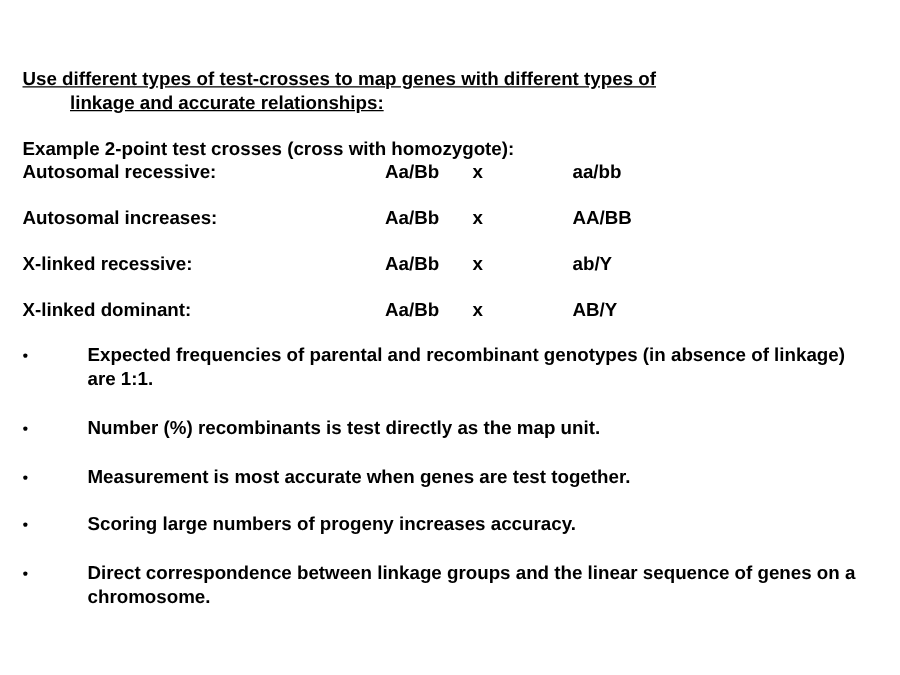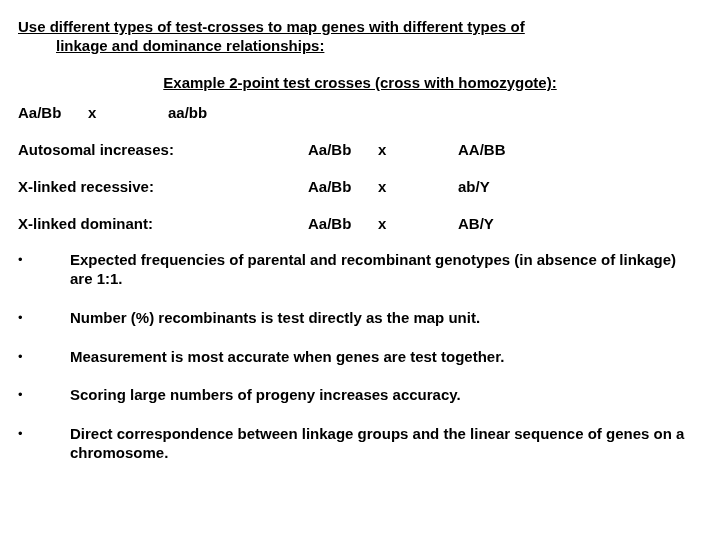--- a/index.html
+++ b/index.html
@@ -11,28 +11,27 @@
     font-family: Verdana, Geneva, sans-serif;
     font-size: 15px;
     color: #000;
     background: #fff;
     font-weight: bold;
     line-height: 1.25;
   }
   .heading {
     text-decoration: underline;
     margin-bottom: 18px;
+    margin-top: 37px;
   }
   .heading .line2 {
     padding-left: 38px;
   }
   .subhead {
-    text-decoration: underline;
-    margin-bottom: 12px;
-    text-align: center;
+    margin-bottom: 0;
   }
   .rows { display: block; }
   .cross-row {
     display: flex;
     margin-bottom: 18px;
   }
   .col-label { width: 290px; flex: 0 0 290px; }
   .col-p1    { width: 70px;  flex: 0 0 70px; }
   .col-x     { width: 80px;  flex: 0 0 80px; }
   .col-p2    { flex: 1 1 auto; }
@@ -53,27 +52,28 @@
   }
   ul.notes li .bullet-text {
     flex: 1 1 auto;
   }
 </style>
 </head>
 <body>
 
 <div class="heading">
   <div>Use different types of test-crosses to map genes with different types of</div>
-  <div class="line2">linkage and dominance relationships:</div>
+  <div class="line2">linkage and accurate relationships:</div>
 </div>
 
 <div class="subhead">Example 2-point test crosses (cross with homozygote):</div>
 
 <div class="rows">
   <div class="cross-row">
+    <div class="col-label">Autosomal recessive:</div>
     <div class="col-p1">Aa/Bb</div>
     <div class="col-x">x</div>
     <div class="col-p2">aa/bb</div>
   </div>
   <div class="cross-row">
     <div class="col-label">Autosomal increases:</div>
     <div class="col-p1">Aa/Bb</div>
     <div class="col-x">x</div>
     <div class="col-p2">AA/BB</div>
   </div>

